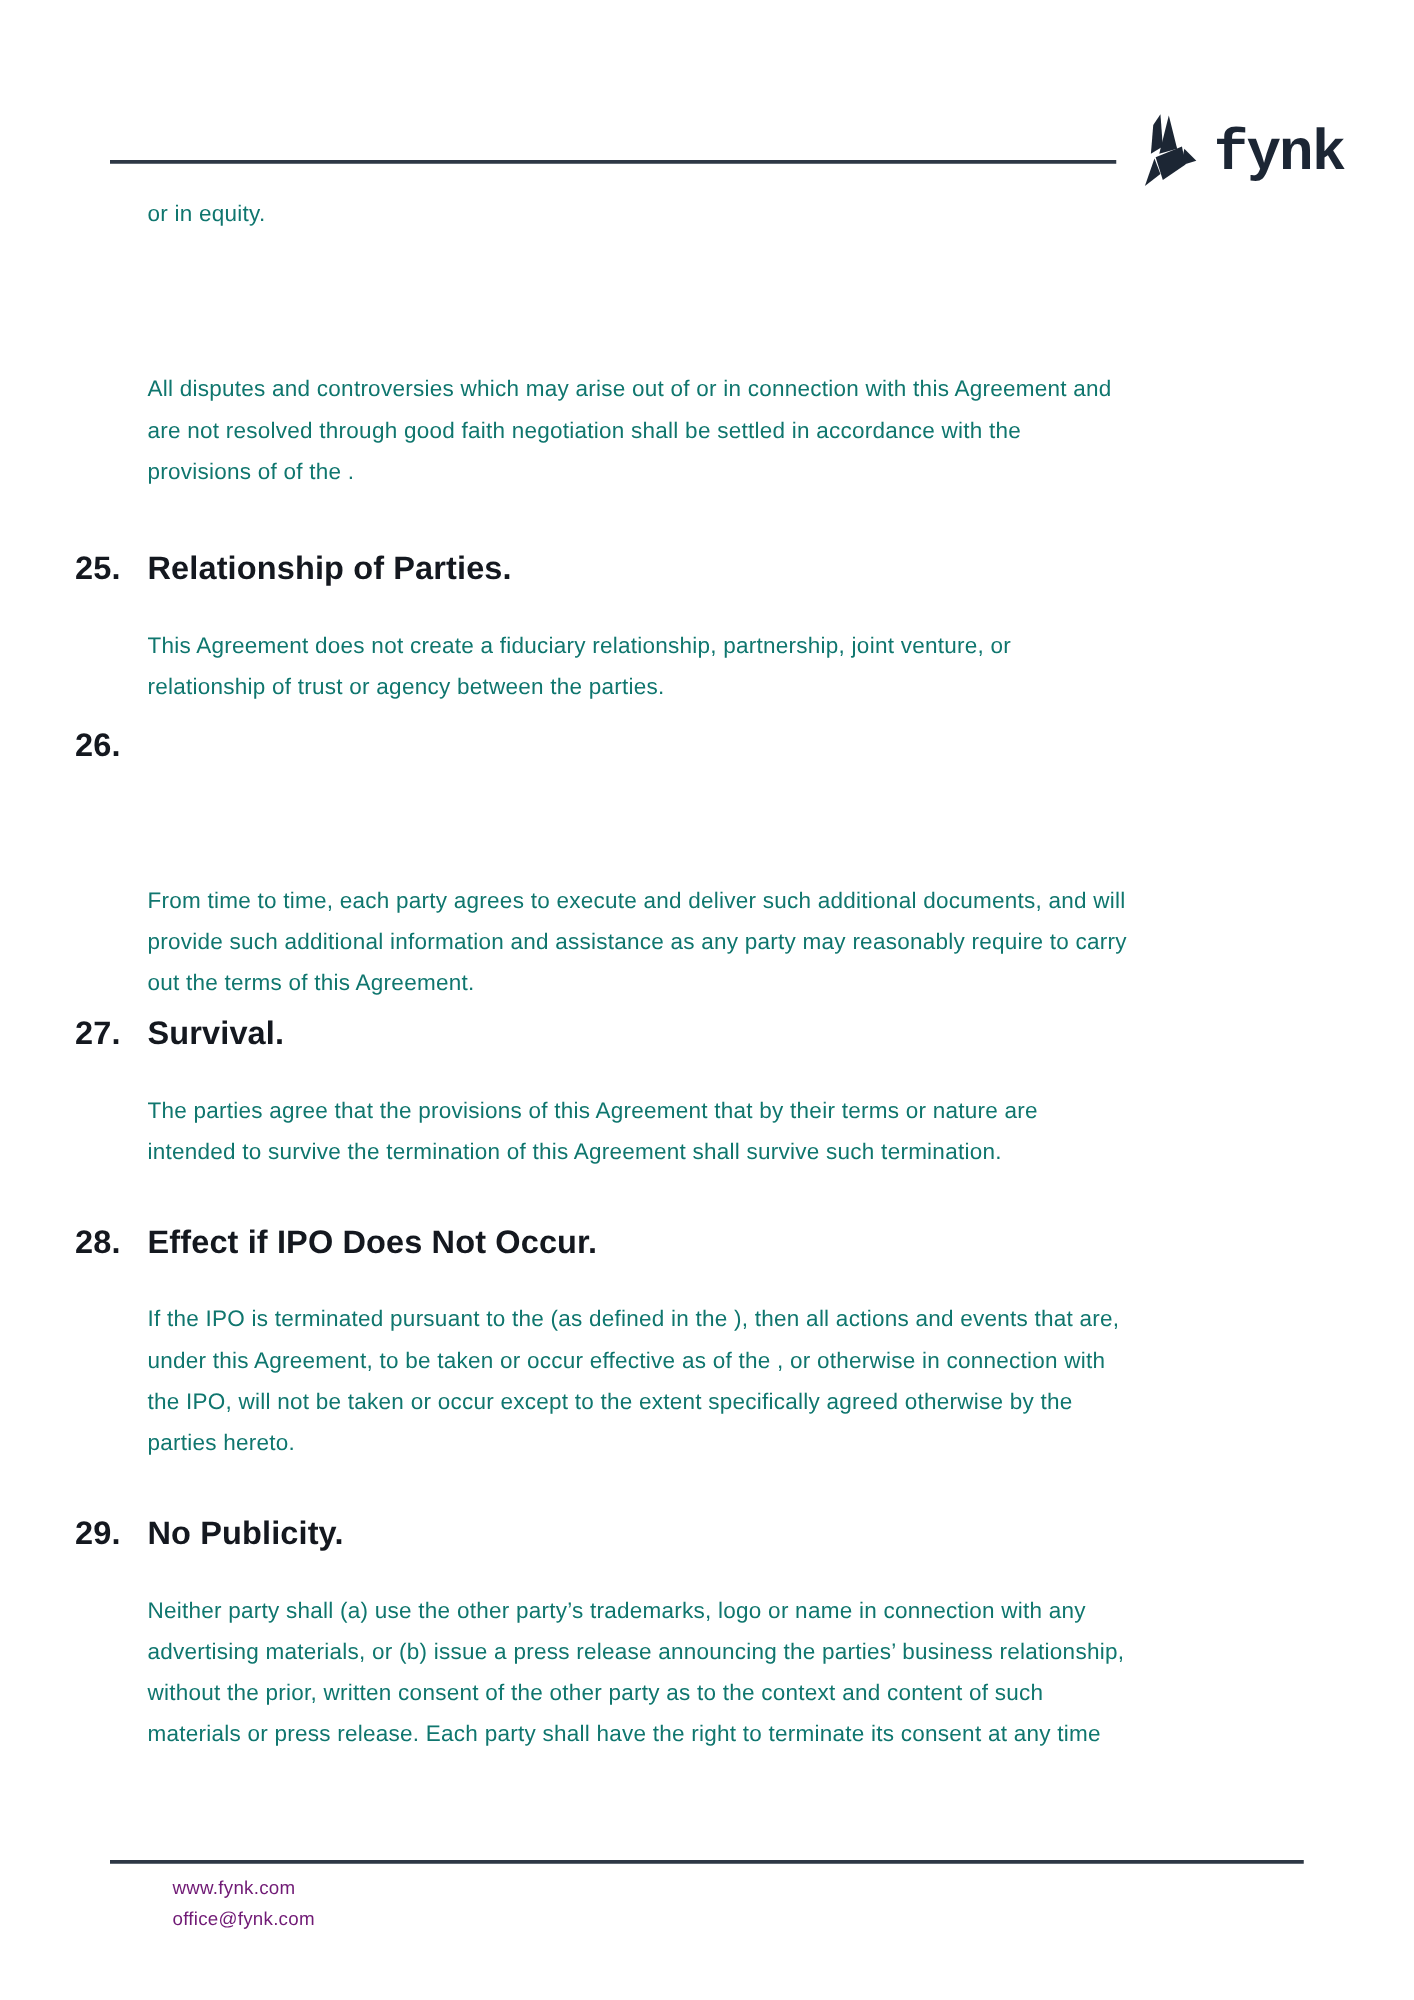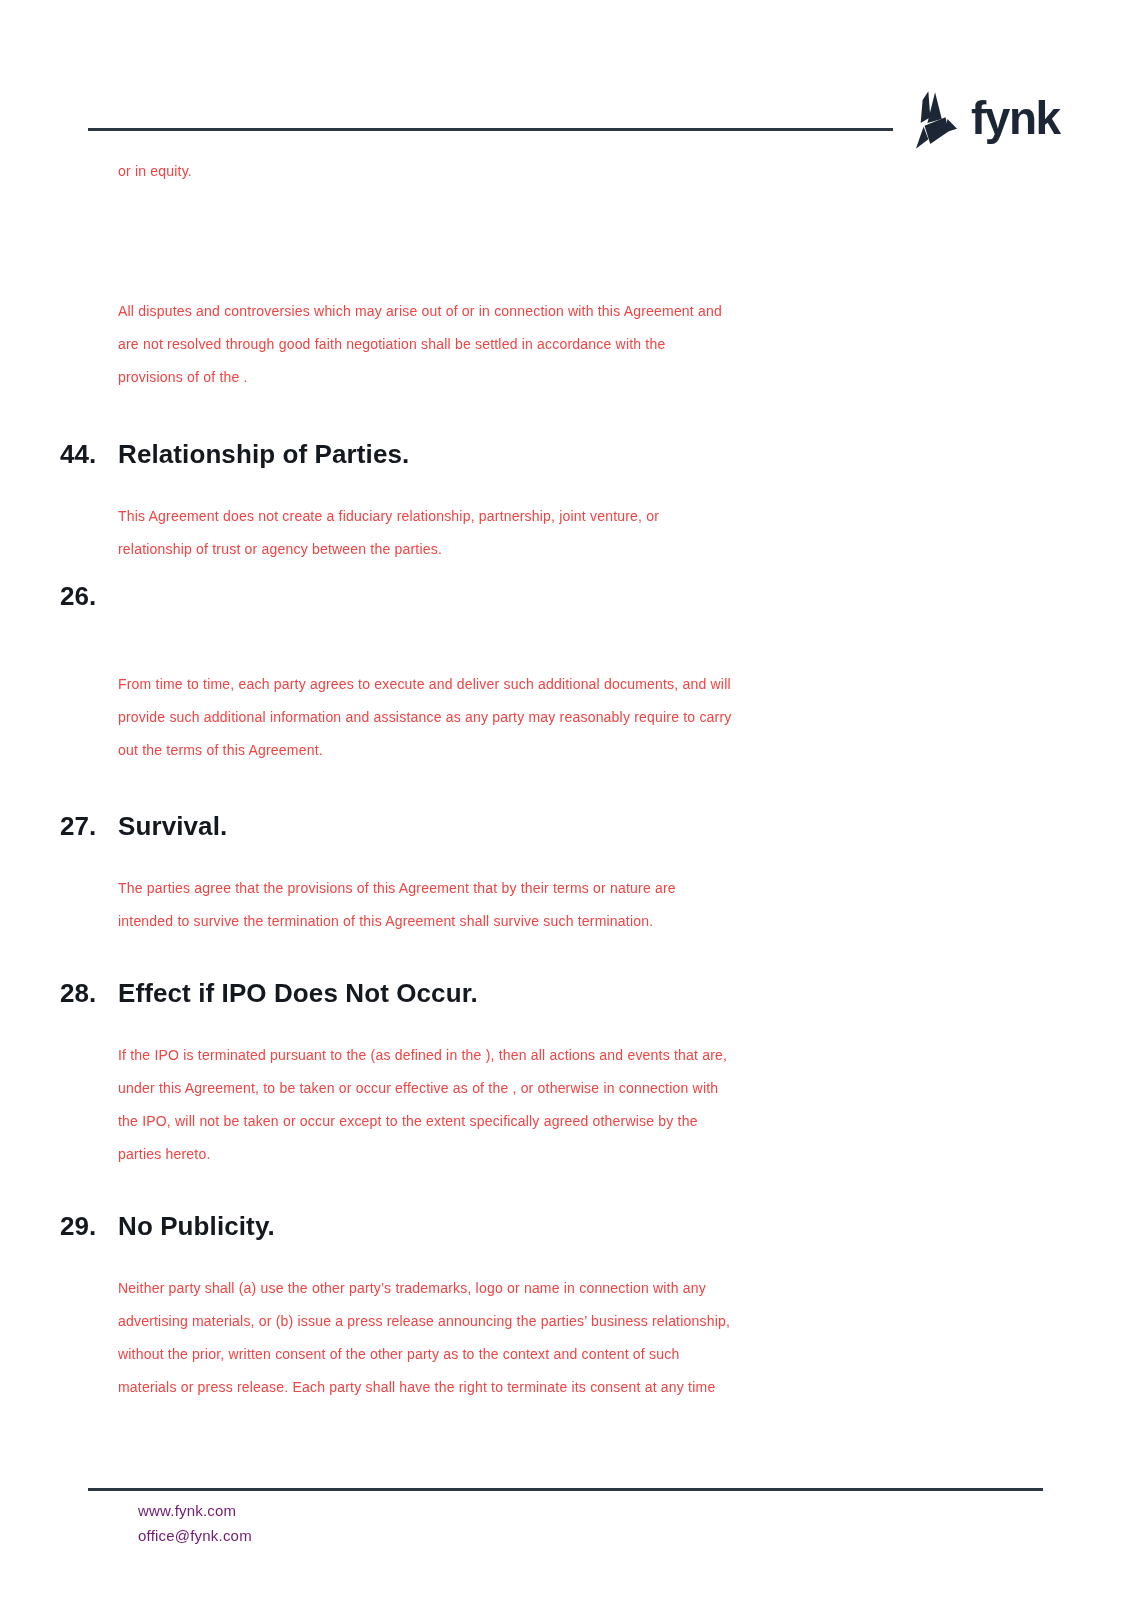--- a/index.html
+++ b/index.html
@@ -18,41 +18,42 @@
     background: #2e3845;
   }
   .rule-top  { left: 88px; top: 128px; width: 805px; }
   .rule-bottom { left: 88px; top: 1488px; width: 955px; }
 
   .logo {
     position: absolute;
     left: 914px;
     top: 90px;
     display: flex;
-    align-items: center;
+    align-items: flex-end;
     gap: 13px;
+    font-family: Liberation Mono, monospace;
   }
   .logo svg { width: 44px; height: 62px; display: block; }
   .wordmark {
     font-size: 46px;
     font-weight: 700;
     color: #1c2634;
     letter-spacing: -1.5px;
     line-height: 1;
     padding-bottom: 6px;
   }
 
   .para {
     position: absolute;
     left: 118px;
     width: 940px;
-    font-size: 14px;
+    font-size: 18px;
     line-height: 33px;
     letter-spacing: 0.2px;
-    color: #ef4444;
+    color: #0f766e;
     white-space: pre-line;
   }
   .heading {
     position: absolute;
     left: 60px;
     display: flex;
     font-size: 26px;
     line-height: 32px;
     font-weight: 700;
     color: #14181f;
@@ -91,30 +92,30 @@
     <span class="wordmark">fynk</span>
   </div>
 
   <div class="para" style="top:155px">or in equity.</div>
 
   <div class="para" style="top:295px">All disputes and controversies which may arise out of or in connection with this Agreement and
 are not resolved through good faith negotiation shall be settled in accordance with the
 provisions of of the .</div>
 
   <div class="heading" style="top:438px">
-    <span class="num">44.</span>
+    <span class="num">25.</span>
     <span class="title">Relationship of Parties.</span>
   </div>
   <div class="para" style="top:500px">This Agreement does not create a fiduciary relationship, partnership, joint venture, or
 relationship of trust or agency between the parties.</div>
 
   <div class="heading" style="top:580px">
     <span class="num">26.</span>
   </div>
-  <div class="para" style="top:668px">From time to time, each party agrees to execute and deliver such additional documents, and will
+  <div class="para" style="top:704px">From time to time, each party agrees to execute and deliver such additional documents, and will
 provide such additional information and assistance as any party may reasonably require to carry
 out the terms of this Agreement.</div>
 
   <div class="heading" style="top:810px">
     <span class="num">27.</span>
     <span class="title">Survival.</span>
   </div>
   <div class="para" style="top:872px">The parties agree that the provisions of this Agreement that by their terms or nature are
 intended to survive the termination of this Agreement shall survive such termination.</div>
 

